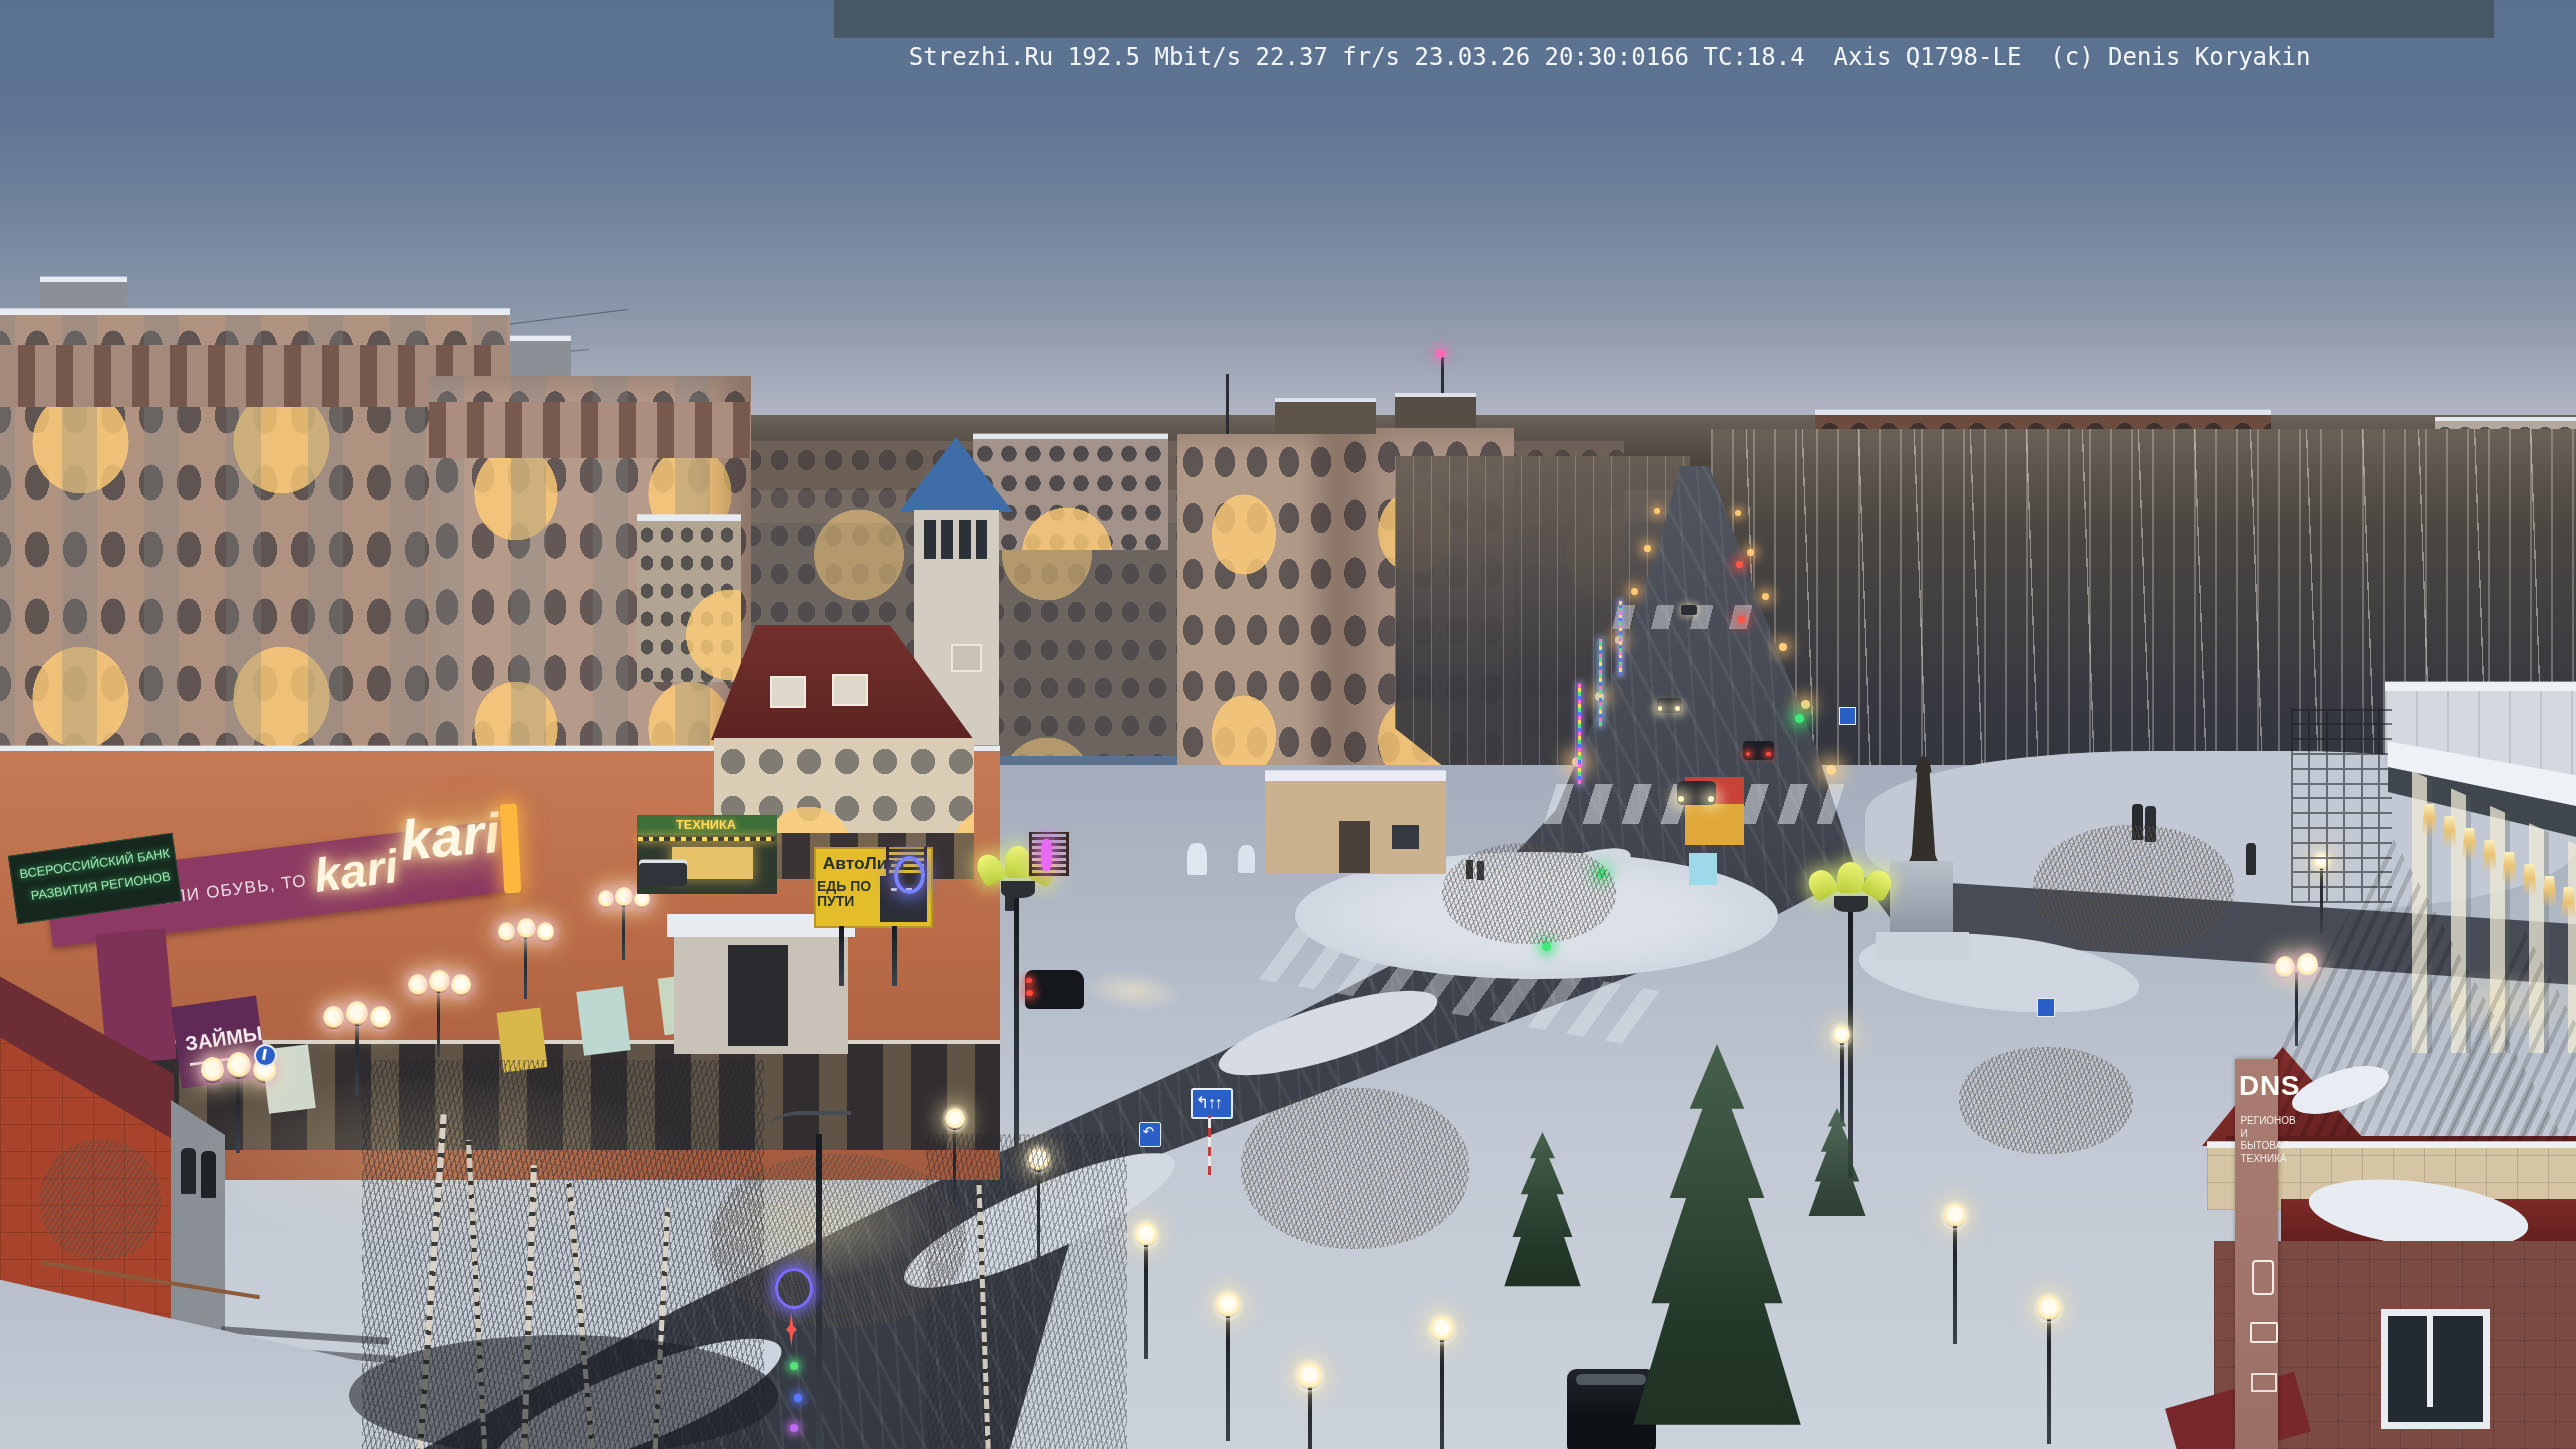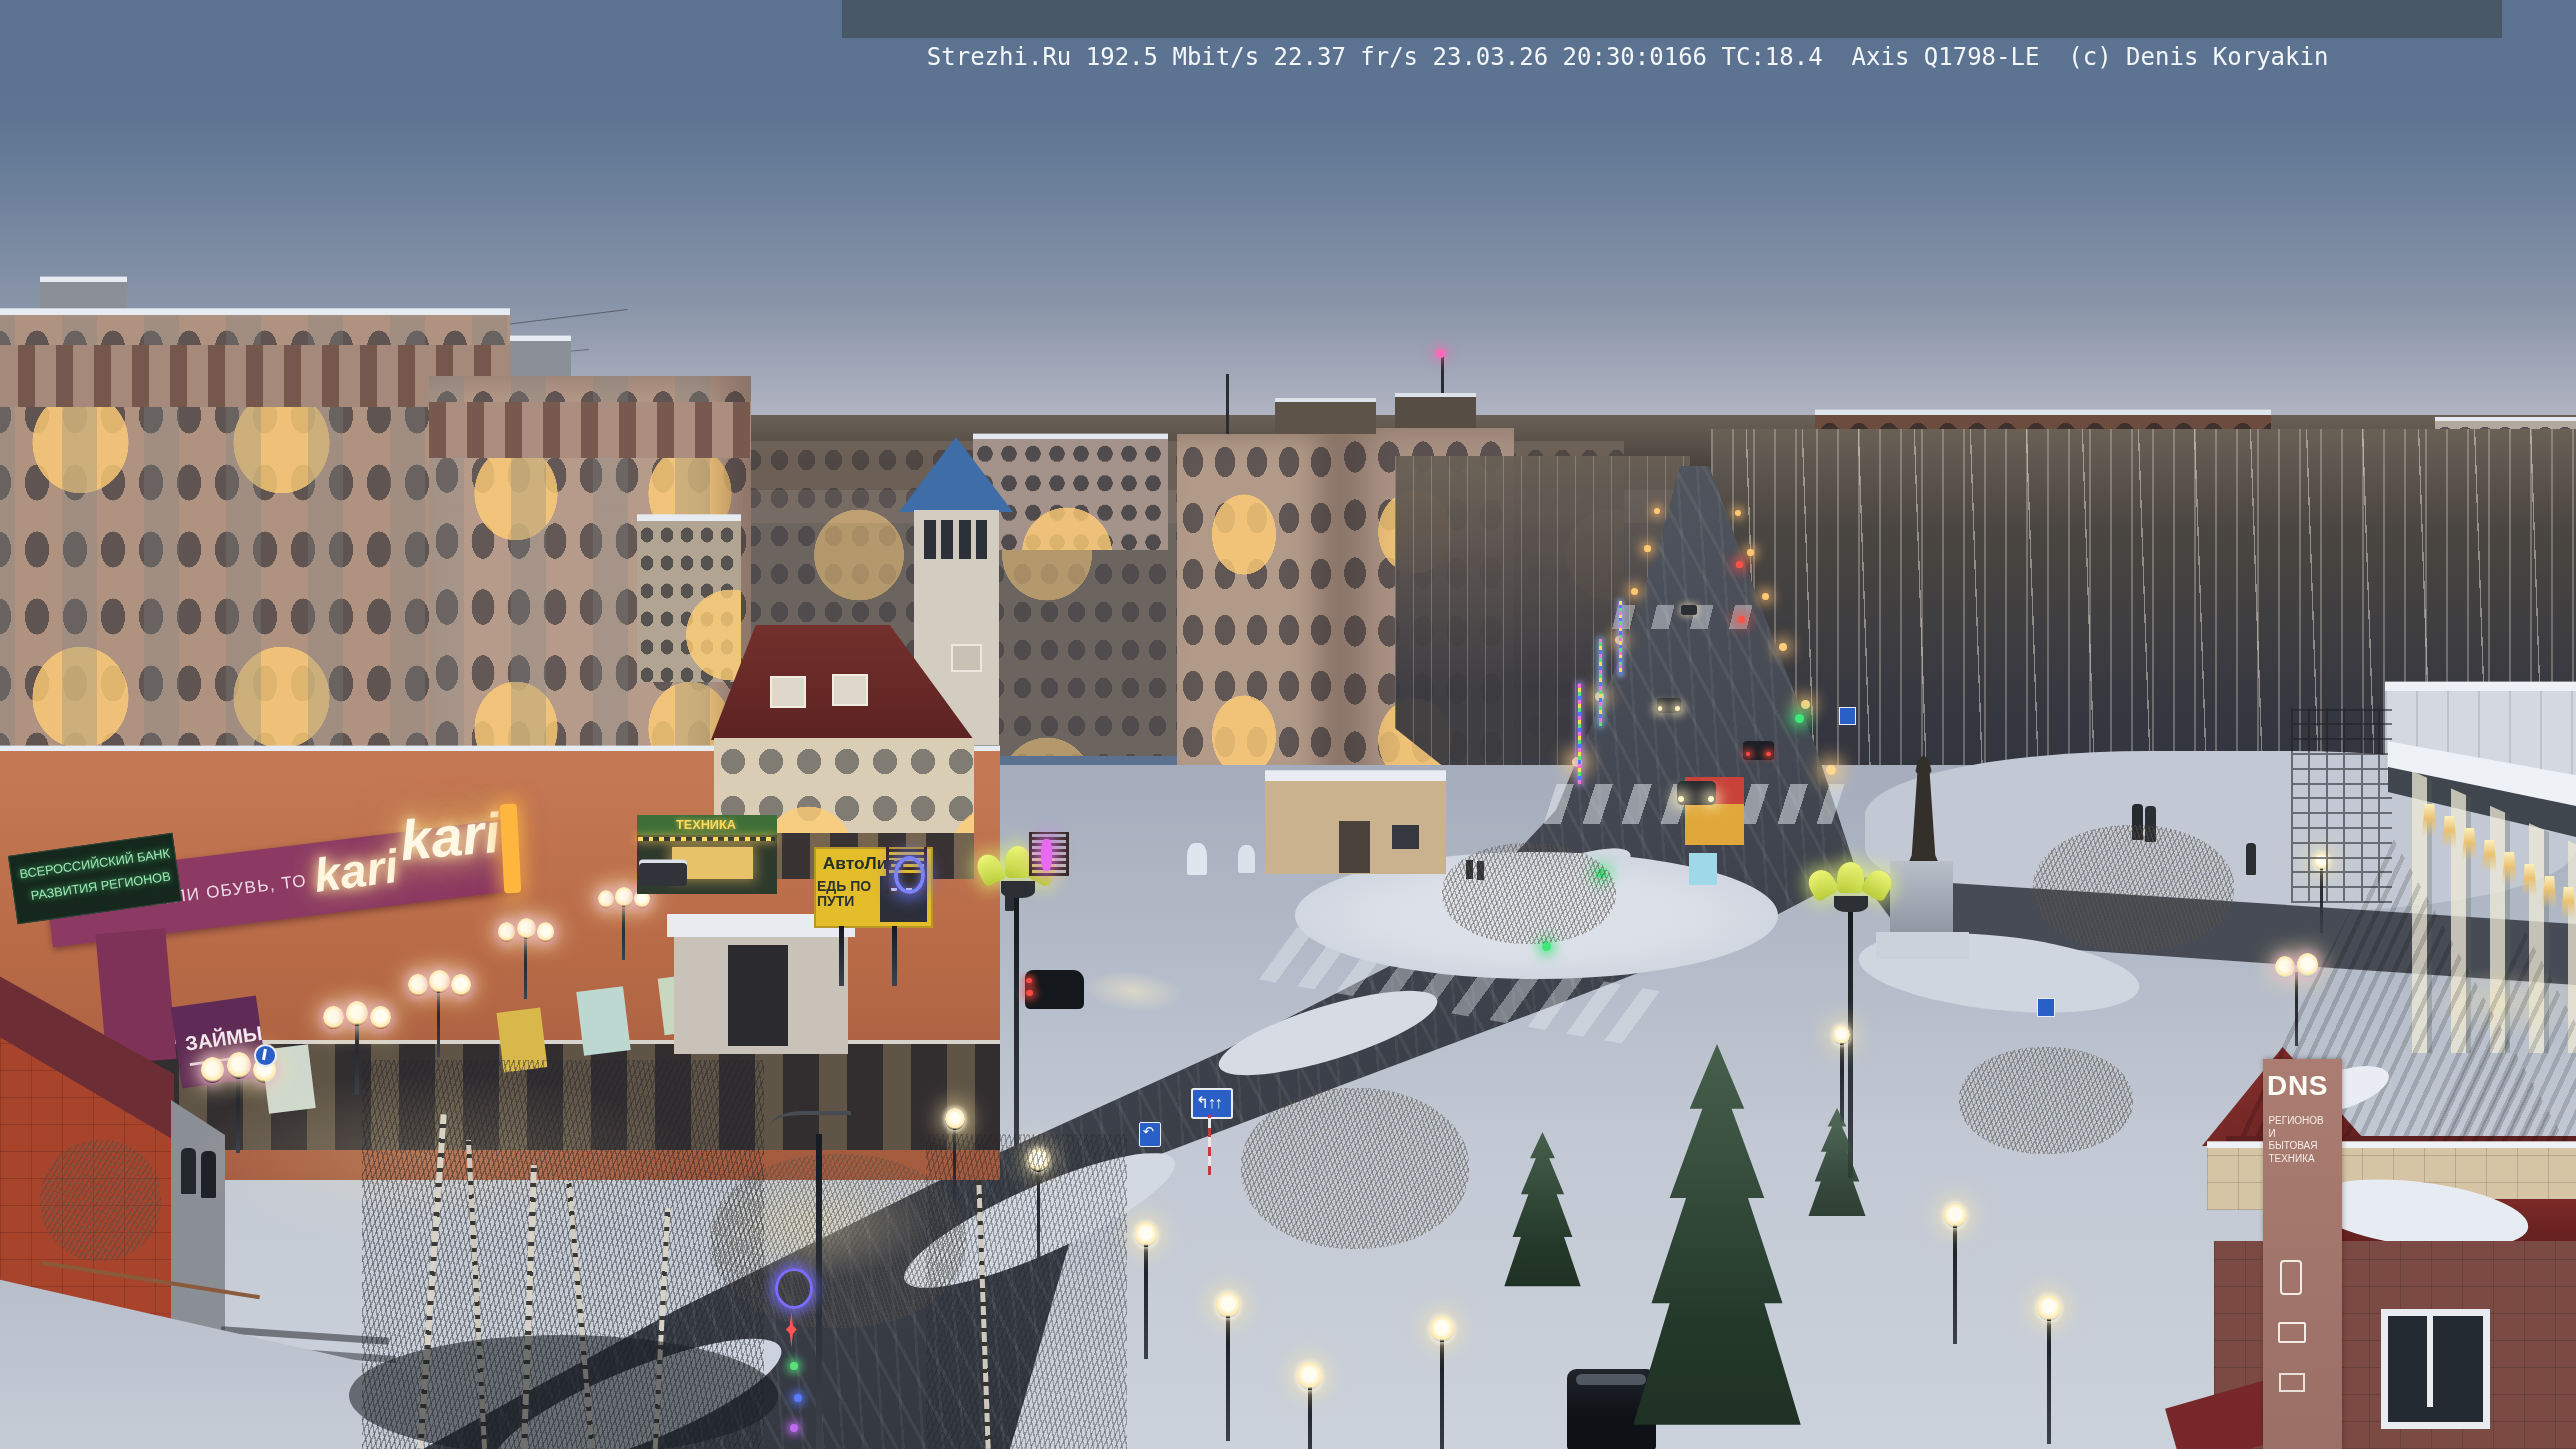--- a/index.html
+++ b/index.html
@@ -26,21 +26,21 @@
   .zebra{background:repeating-linear-gradient(90deg,rgba(232,238,244,.85) 0 17.4px,transparent 17.4px 39px);}
   .bush{border-radius:48%;background-image:
     repeating-linear-gradient(72deg,rgba(98,88,76,.45) 0 1.3px,transparent 1.3px 4px),
     repeating-linear-gradient(-58deg,rgba(76,68,60,.4) 0 1.3px,transparent 1.3px 4.7px);}
   .twiggy{background-image:
     repeating-linear-gradient(80deg,rgba(40,42,48,.5) 0 1.3px,transparent 1.3px 4.7px),
     repeating-linear-gradient(-64deg,rgba(30,32,38,.45) 0 1.3px,transparent 1.3px 5.4px);}
   .glow{border-radius:50%;}
   .txt{color:#fff;}
   .overlaybar{background:rgba(72,86,100,.94);color:#f4f7f9;font-family:"DejaVu Sans Mono","Liberation Mono",monospace;
-              font-size:24px;line-height:38px;white-space:pre;padding-left:27px;box-sizing:border-box;margin-left:8px;}
+              font-size:24px;line-height:38px;white-space:pre;padding-left:17px;box-sizing:border-box;}
   .cone{background:linear-gradient(180deg,#fdf0bc 0,#e9c273 45%,rgba(210,160,80,0) 100%);
         clip-path:polygon(18% 0,82% 0,100% 100%,0 100%);box-shadow:0 0 13.4px 4px rgba(255,230,150,.35);}
   .petal{background:linear-gradient(180deg,#eef578,#b8cc3a);box-shadow:0 0 14.8px 5.4px rgba(230,245,120,.55);border-radius:50% 50% 20% 20%;}
 </style>
 </head>
 <body>
 
 <div class="stage">
 
   <div class="s" style="left:0;top:0;width:2576px;height:523px;
@@ -392,21 +392,21 @@
        background:linear-gradient(160deg,#86302c,#5e1f1e);clip-path:polygon(66% 0,100% 44%,100% 100%,0 100%);
        background-image:repeating-linear-gradient(115deg,rgba(0,0,0,.15) 0 4.7px,transparent 4.7px 13.4px);"></div>
   <div class="s gridtile" style="left:2207px;top:1148px;width:369px;height:62px;background-color:#d6c5a5;box-shadow:0 -6.7px 0 0 #eef1f6;"></div>
   <div class="s" style="left:2281px;top:1199px;width:295px;height:47px;background:linear-gradient(180deg,#7c2a27,#611f1e);"></div>
   <div class="s" style="left:2308px;top:1182px;width:221px;height:64px;background:#e7ebf2;border-radius:50%;transform:rotate(7deg);"></div>
   <div class="s gridtile" style="left:2214px;top:1241px;width:362px;height:208px;background-color:#7b4b43;"></div>
   <div class="s" style="left:2381px;top:1309px;width:95px;height:106px;background:#232a31;border:7.4px solid #e8ecf1;">
     <div class="s" style="left:39px;top:0;width:6px;height:91px;background:#e8ecf1;"></div>
   </div>
   <div class="s" style="left:2171px;top:1389px;width:134px;height:62px;background:#78282a;transform:rotate(-16deg);"></div>
-  <div class="s" style="left:2235px;top:1059px;width:79px;height:390px;background:linear-gradient(180deg,#ab7d72,#9a6f66);box-shadow:1.3px 0 5.4px rgba(30,10,10,.4);margin-left:28px;">
+  <div class="s" style="left:2235px;top:1059px;width:43px;height:390px;background:linear-gradient(180deg,#ab7d72,#9a6f66);box-shadow:1.3px 0 5.4px rgba(30,10,10,.4);">
     <span class="s txt" style="left:4px;top:10.7px;font-size:28px;font-weight:bold;color:#fdfbf6;letter-spacing:0.7px;">DNS</span>
     <span class="s txt" style="left:5.4px;top:56px;width:44px;font-size:10px;line-height:1.25;color:#f4ece6;display:block;">РЕГИОНОВ И БЫТОВАЯ ТЕХНИКА</span>
     <div class="s" style="left:17.4px;top:201px;width:17.4px;height:31px;border:2.7px solid #f2ece4;border-radius:4px;"></div>
     <div class="s" style="left:14.8px;top:263px;width:24px;height:17.4px;border:2.7px solid #f2ece4;border-radius:2px;"></div>
     <div class="s" style="left:16px;top:314px;width:21.5px;height:14.8px;border:2.7px solid #e8e0d8;"></div>
   </div>
 
   <div class="s pine" style="left:1626px;top:1044px;width:182px;height:405px;"></div>
   <div class="s pine" style="left:1501px;top:1132px;width:83px;height:164px;"></div>
   <div class="s pine" style="left:1806px;top:1108px;width:62px;height:115px;opacity:.9;"></div>

